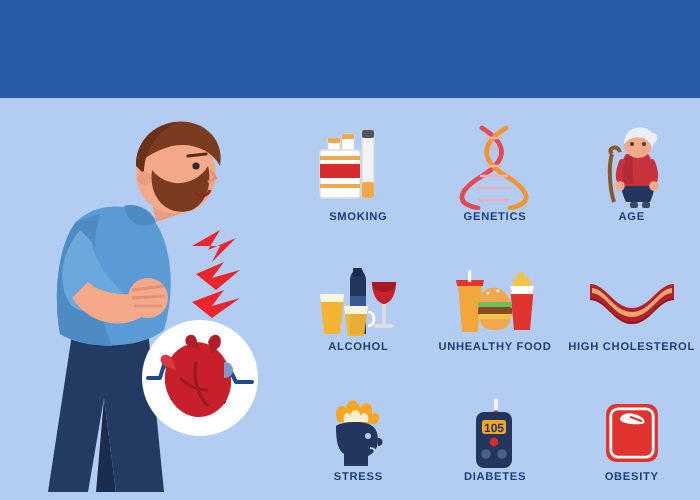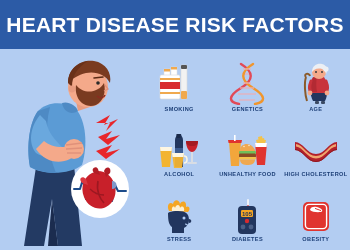--- a/index.html
+++ b/index.html
@@ -51,23 +51,20 @@
     letter-spacing:.35px;white-space:nowrap;line-height:7px;
     font-family:"Liberation Sans", sans-serif;
   }
   .r2 .art,.r3 .art{height:36px;}
 </style>
 </head>
 <body>
 
 <div id="poster">
 
-  <div id="header">
-    <div id="title">HEART DISEASE RISK FACTORS</div>
-  </div>
 
   <div id="body">
 
     <div id="illus">
       <svg width="145" height="197" viewBox="0 0 145 197">
 
         <path d="M36 118 L74 116 L82 197 L58 197 L52 150 L44 197 L24 197 Z" fill="#233a63"></path>
         <path d="M52 150 L58 197 L48 197 Z" fill="#1b2c4f"></path>
 
         <path d="M38 62 C30 72 26 96 30 118 C42 126 70 126 82 116

